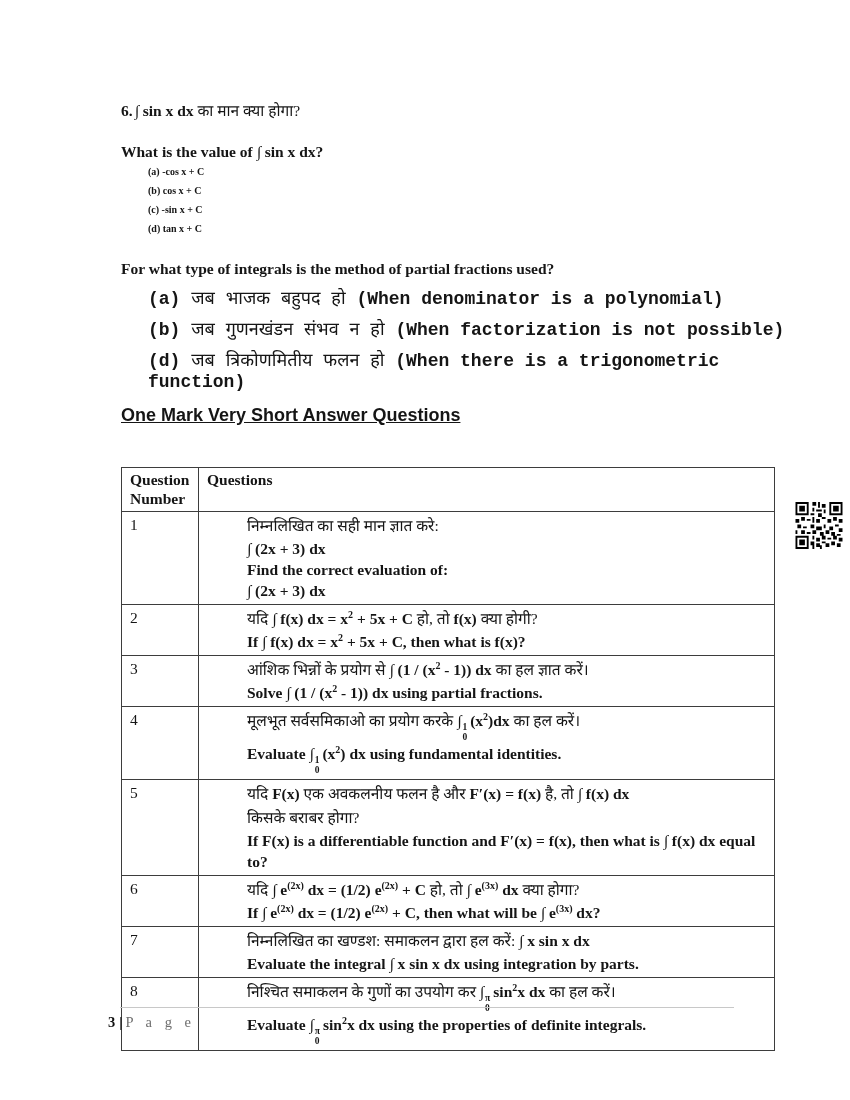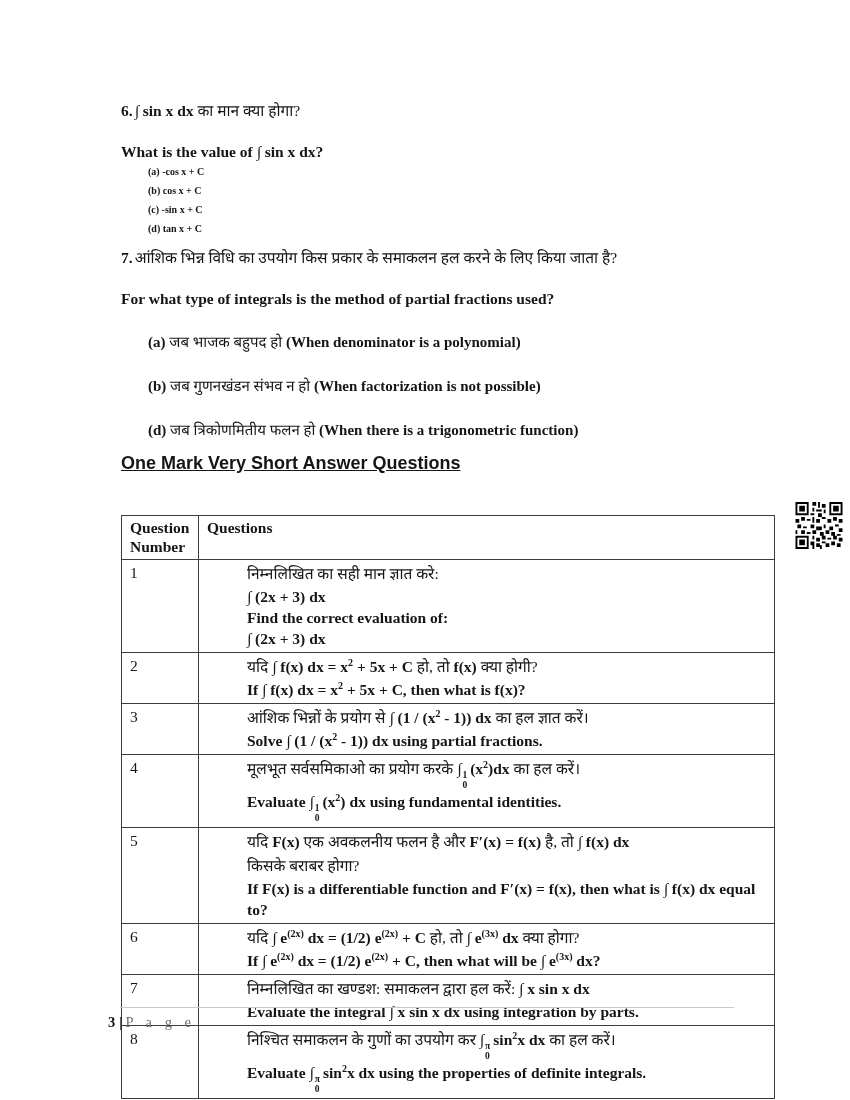--- a/index.html
+++ b/index.html
@@ -12,21 +12,21 @@
 
   
   .q-block{margin:0;}
   .q-line{font-size:15.5px;line-height:21px;}
   .q-num{font-weight:bold;margin-right:2px;}
   .q-hi b{font-weight:bold;}
   .q-en{font-weight:bold;font-size:15.5px;line-height:20px;margin-top:21px;}
   .options{margin-left:27px;}
   .q6 .option{font-weight:bold;font-size:10px;line-height:19px;}
   .q7{margin-top:9px;}
-  .q7 .option{font-size:15px;line-height:21px;margin-top:23px;}
+  .q7 .option{font-size:18px;line-height:21px;margin-top:10px;font-family:Liberation Mono, monospace;}
   .q7 .option b{font-weight:bold;}
 
   
   .section-heading{
     font-family:"Liberation Sans","DejaVu Sans",sans-serif;
     font-weight:bold;font-size:18px;margin:12px 0 0 0;
     text-decoration:underline;display:inline-block;
   }
 
   
@@ -72,23 +72,20 @@
     <div class="options">
         <div class="option">(a) -cos x + C</div>
         <div class="option">(b) cos x + C</div>
         <div class="option">(c) -sin x + C</div>
         <div class="option">(d) tan x + C</div>
       </div>
   </section>
 
   
   <section class="q-block q7">
-    <div class="q-line q-hi">
-      <span class="q-num">7.</span><span>आंशिक भिन्न विधि का उपयोग किस प्रकार के समाकलन  हल करने के लिए किया जाता है?</span>
-    </div>
     <div class="q-en">For what type of integrals is the method of partial fractions used?</div>
     <div class="options">
         <div class="option"><b>(a)</b> जब भाजक बहुपद  हो <b>(When denominator is a polynomial)</b></div>
         <div class="option"><b>(b)</b> जब गुणनखंडन संभव न हो <b>(When factorization is not possible)</b></div>
         <div class="option"><b>(d)</b> जब त्रिकोणमितीय फलन हो <b>(When there is a trigonometric function)</b></div>
       </div>
   </section>
 
   
   <h2 class="section-heading">One Mark Very Short Answer Questions</h2>

